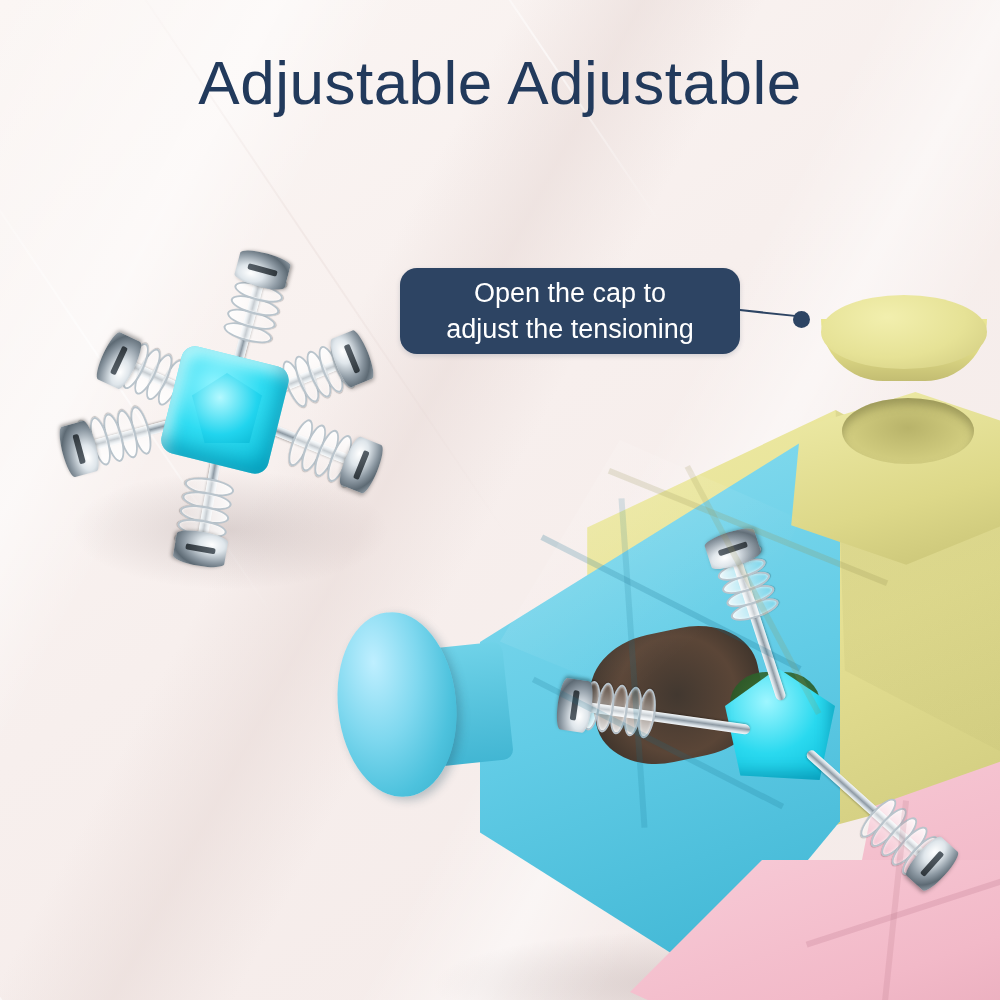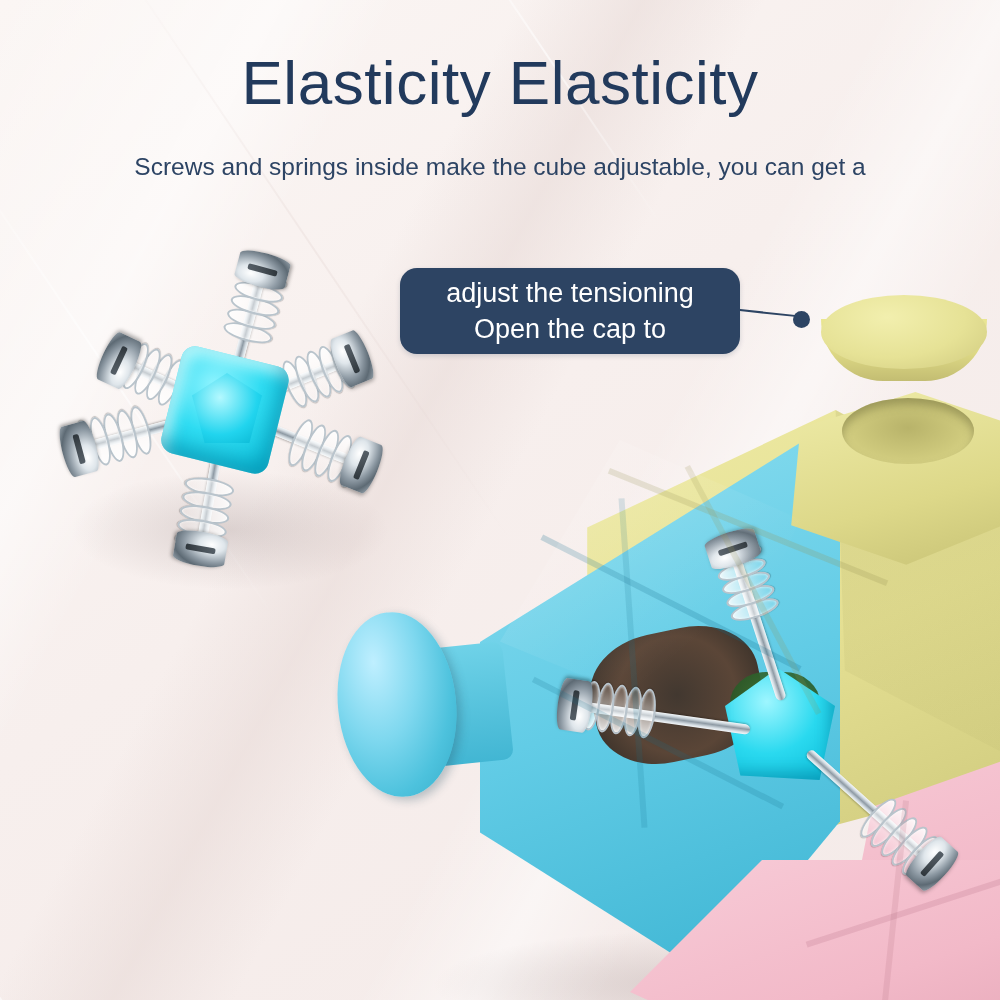--- a/index.html
+++ b/index.html
@@ -100,23 +100,22 @@
 
 <div class="stage">
 
   <div class="bg"></div>
   <div class="bg-streak" style="left:-60px;top:120px;width:600px;transform:rotate(56deg);"></div>
   <div class="bg-shade" style="left:120px;top:-40px;width:700px;transform:rotate(56deg);"></div>
   <div class="bg-streak" style="left:-200px;top:700px;width:700px;transform:rotate(56deg);"></div>
   <div class="bg-shade" style="left:-120px;top:860px;width:650px;transform:rotate(56deg);"></div>
   <div class="bg-streak" style="left:430px;top:-120px;width:420px;transform:rotate(56deg);"></div>
 
-  <div class="title">Elasticity Elasticity</div>
+  <div class="title">Adjustable Adjustable</div>
   <div class="subtitle">
-    <span>Screws and springs inside make the cube adjustable, you can get a</span>
   </div>
 
   <div class="shadow-soft" style="left:70px;top:470px;width:320px;height:120px;"></div>
   <div class="cross">
 
     <div class="arm" style="left:185px;top:185px;transform:rotate(-75deg);width:160px;">
       <div class="shaft" style="width:150px;"></div>
       <div class="coil" style="left:72px;width:74px;">
         <i style="left:0px"></i>
           <i style="left:14px"></i>
@@ -295,17 +294,17 @@
     <div class="gloss" style="left:170px;top:140px;width:300px;height:360px;
                 clip-path:polygon(40% 0%, 100% 22%, 70% 80%, 0% 56%);opacity:.28;"></div>
   </div>
 
   <div class="knob-neck"></div>
   <div class="knob"></div>
 
   <div class="leader"></div>
   <div class="leader-dot"></div>
   <div class="callout">
+    <span>Open the cap to</span>
     <span>adjust the tensioning</span>
-    <span>Open the cap to</span>
   </div>
 
 </div>
 
 </body></html>

